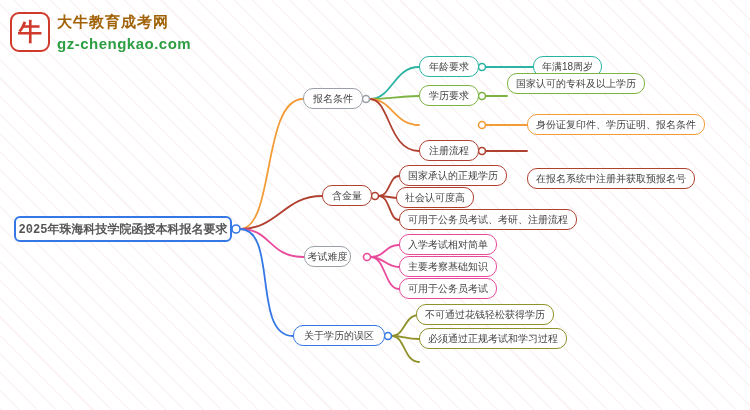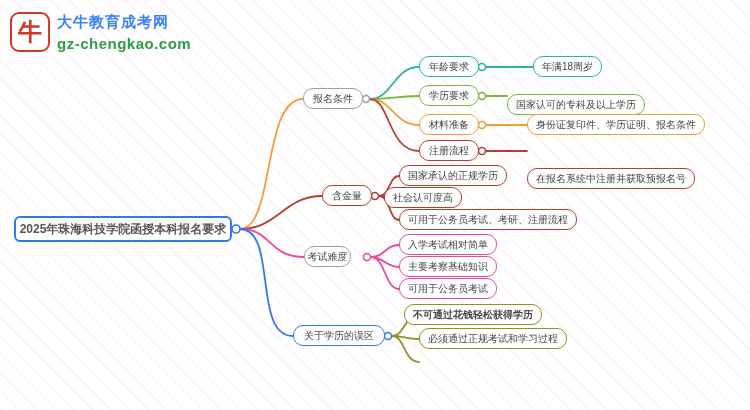--- a/index.html
+++ b/index.html
@@ -25,21 +25,21 @@
   .bd-orange{border-color:#f29c38;}
   .bd-brick{border-color:#b04030;}
   .bd-pink{border-color:#e84b9b;}
   .bd-olive{border-color:#90912a;}
   .logo{position:absolute;left:10px;top:12px;display:flex;gap:7px;align-items:center;}
   .logo-icon{
     width:40px;height:40px;border:2.5px solid #d03a2b;border-radius:9px;background:#fff;
     display:flex;align-items:center;justify-content:center;
     font-size:24px;font-weight:bold;color:#d03a2b;box-sizing:border-box;
   }
-  .logo-title{font-size:15px;font-weight:bold;color:#3b82f6;letter-spacing:1px;}
+  .logo-title{font-size:15px;font-weight:bold;color:#a16207;letter-spacing:1px;}
   .logo-domain{font-size:15px;color:#2e9e43;letter-spacing:.5px;margin-top:3px;font-weight:bold;}
 </style>
 </head>
 <body>
 
 <div class="stage">
 
   <svg class="wires" width="750" height="410" viewBox="0 0 750 410">
     <g fill="none" stroke-width="1.8" stroke-linecap="round">
       <path stroke="#f29c38" d="M240,229 C275,229 262,99 303,99"></path>
@@ -85,39 +85,38 @@
   <div class="logo">
     <div class="logo-icon">
       <span>牛</span>
     </div>
     <div class="logo-text">
       <div class="logo-title">大牛教育成考网</div>
       <div class="logo-domain">gz-chengkao.com</div>
     </div>
   </div>
 
-  <div class="node root bd-blue" style="left:14px;top:216px;width:218px;">2025年珠海科技学院函授本科报名要求</div>
+  <div class="node root bd-blue" style="left:14px;top:216px;width:218px;font-family:Liberation Mono, monospace;">2025年珠海科技学院函授本科报名要求</div>
 
   <div class="node bd-gray" style="left:303px;top:88px;width:60px;">报名条件</div>
   <div class="node bd-teal" style="left:419px;top:56px;width:60px;">年龄要求</div>
   <div class="node bd-teal" style="left:533px;top:56px;">年满18周岁</div>
   <div class="node bd-green" style="left:419px;top:85px;width:60px;">学历要求</div>
-  <div class="node bd-green" style="left:507px;top:94px;text-align:right;">国家认可的专科及以上学历</div>
-  <div class="node bd-orange" style="left:419px;top:114px;width:60px;">材料准备</div>
+  <div class="node bd-green" style="left:507px;top:73px;text-align:right;">国家认可的专科及以上学历</div>
   <div class="node bd-orange" style="left:527px;top:114px;">身份证复印件、学历证明、报名条件</div>
   <div class="node bd-brick" style="left:419px;top:140px;width:60px;">注册流程</div>
   <div class="node bd-brick" style="left:527px;top:140px;margin-top:28px;">在报名系统中注册并获取预报名号</div>
 
   <div class="node bd-brick" style="left:322px;top:185px;width:50px;">含金量</div>
   <div class="node bd-brick" style="left:399px;top:165px;">国家承认的正规学历</div>
-  <div class="node bd-brick" style="left:384px;top:187px;text-align:right;">社会认可度高</div>
+  <div class="node bd-brick" style="left:396px;top:187px;text-align:right;">社会认可度高</div>
   <div class="node bd-brick" style="left:399px;top:209px;">可用于公务员考试、考研、注册流程</div>
 
   <div class="node bd-gray" style="left:304px;top:246px;width:47px;">考试难度</div>
   <div class="node bd-pink" style="left:399px;top:234px;">入学考试相对简单</div>
   <div class="node bd-pink" style="left:399px;top:256px;">主要考察基础知识</div>
   <div class="node bd-pink" style="left:399px;top:278px;">可用于公务员考试</div>
 
   <div class="node bd-blue" style="left:293px;top:325px;width:92px;">关于学历的误区</div>
-  <div class="node bd-olive" style="left:404px;top:304px;font-weight:bold;">不可通过花钱轻松获得学历</div>
+  <div class="node bd-olive" style="left:416px;top:304px;">不可通过花钱轻松获得学历</div>
   <div class="node bd-olive" style="left:419px;top:328px;">必须通过正规考试和学习过程</div>
 
 </div>
 
 </body></html>

